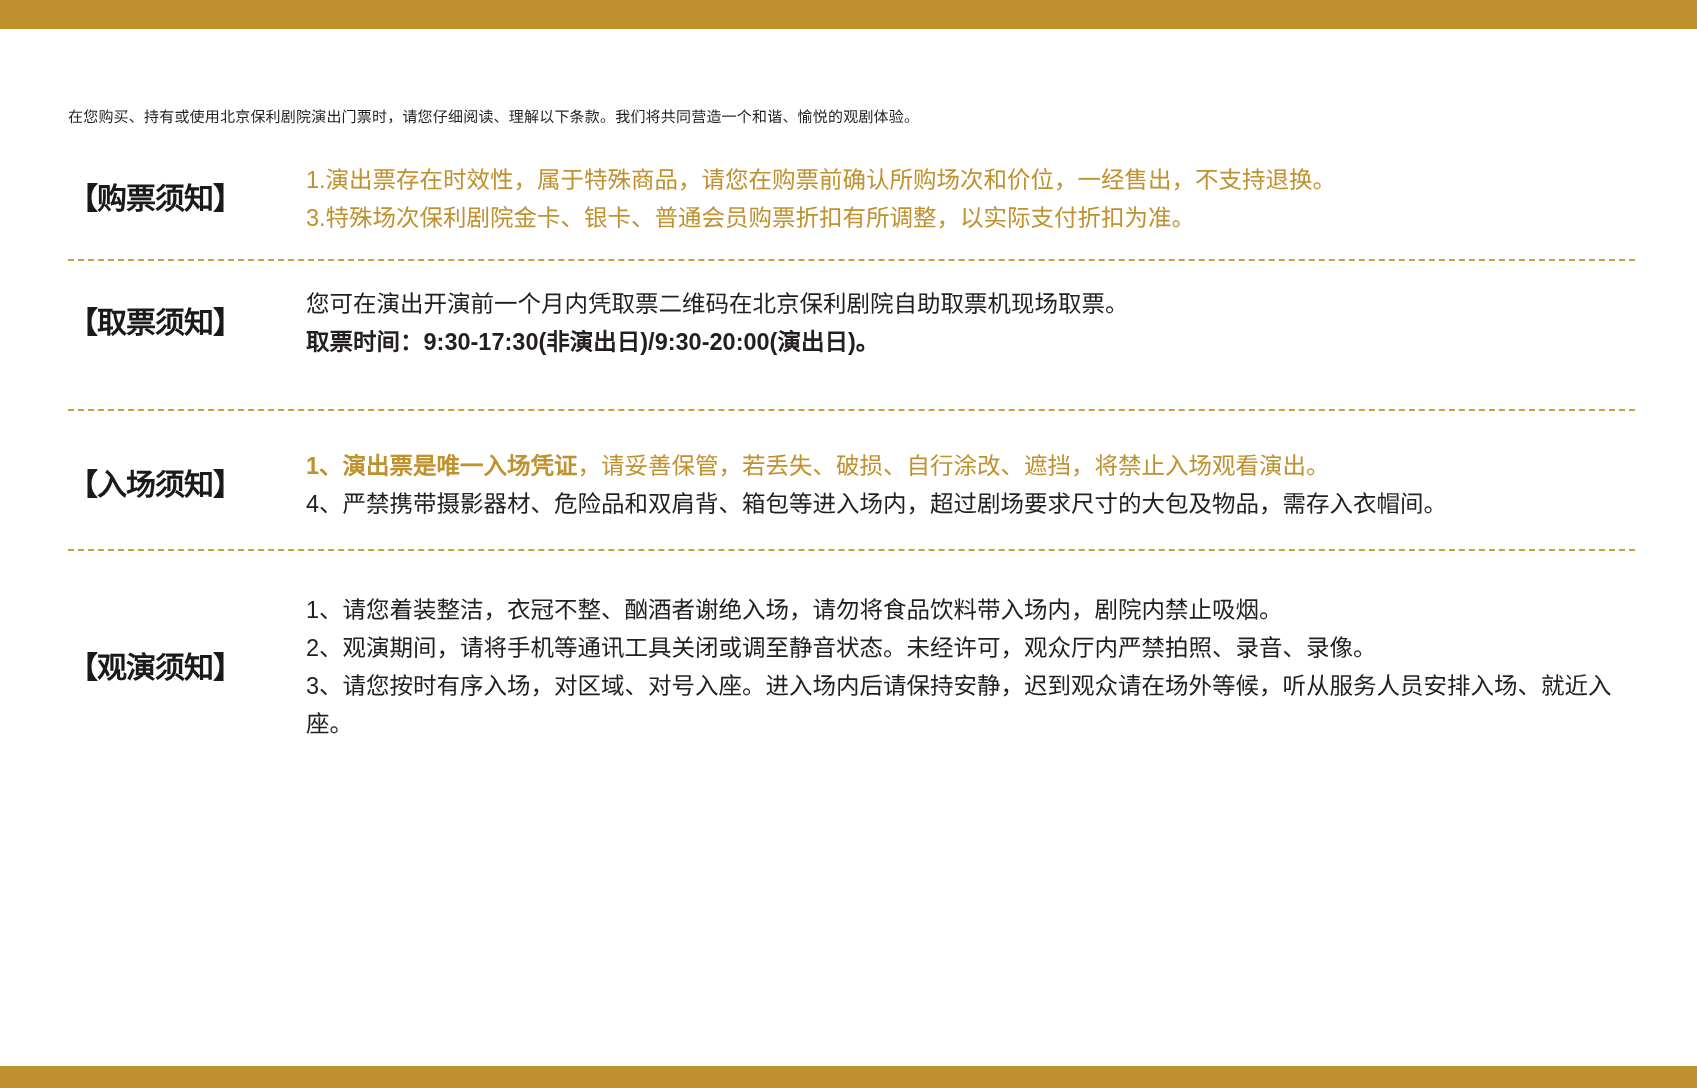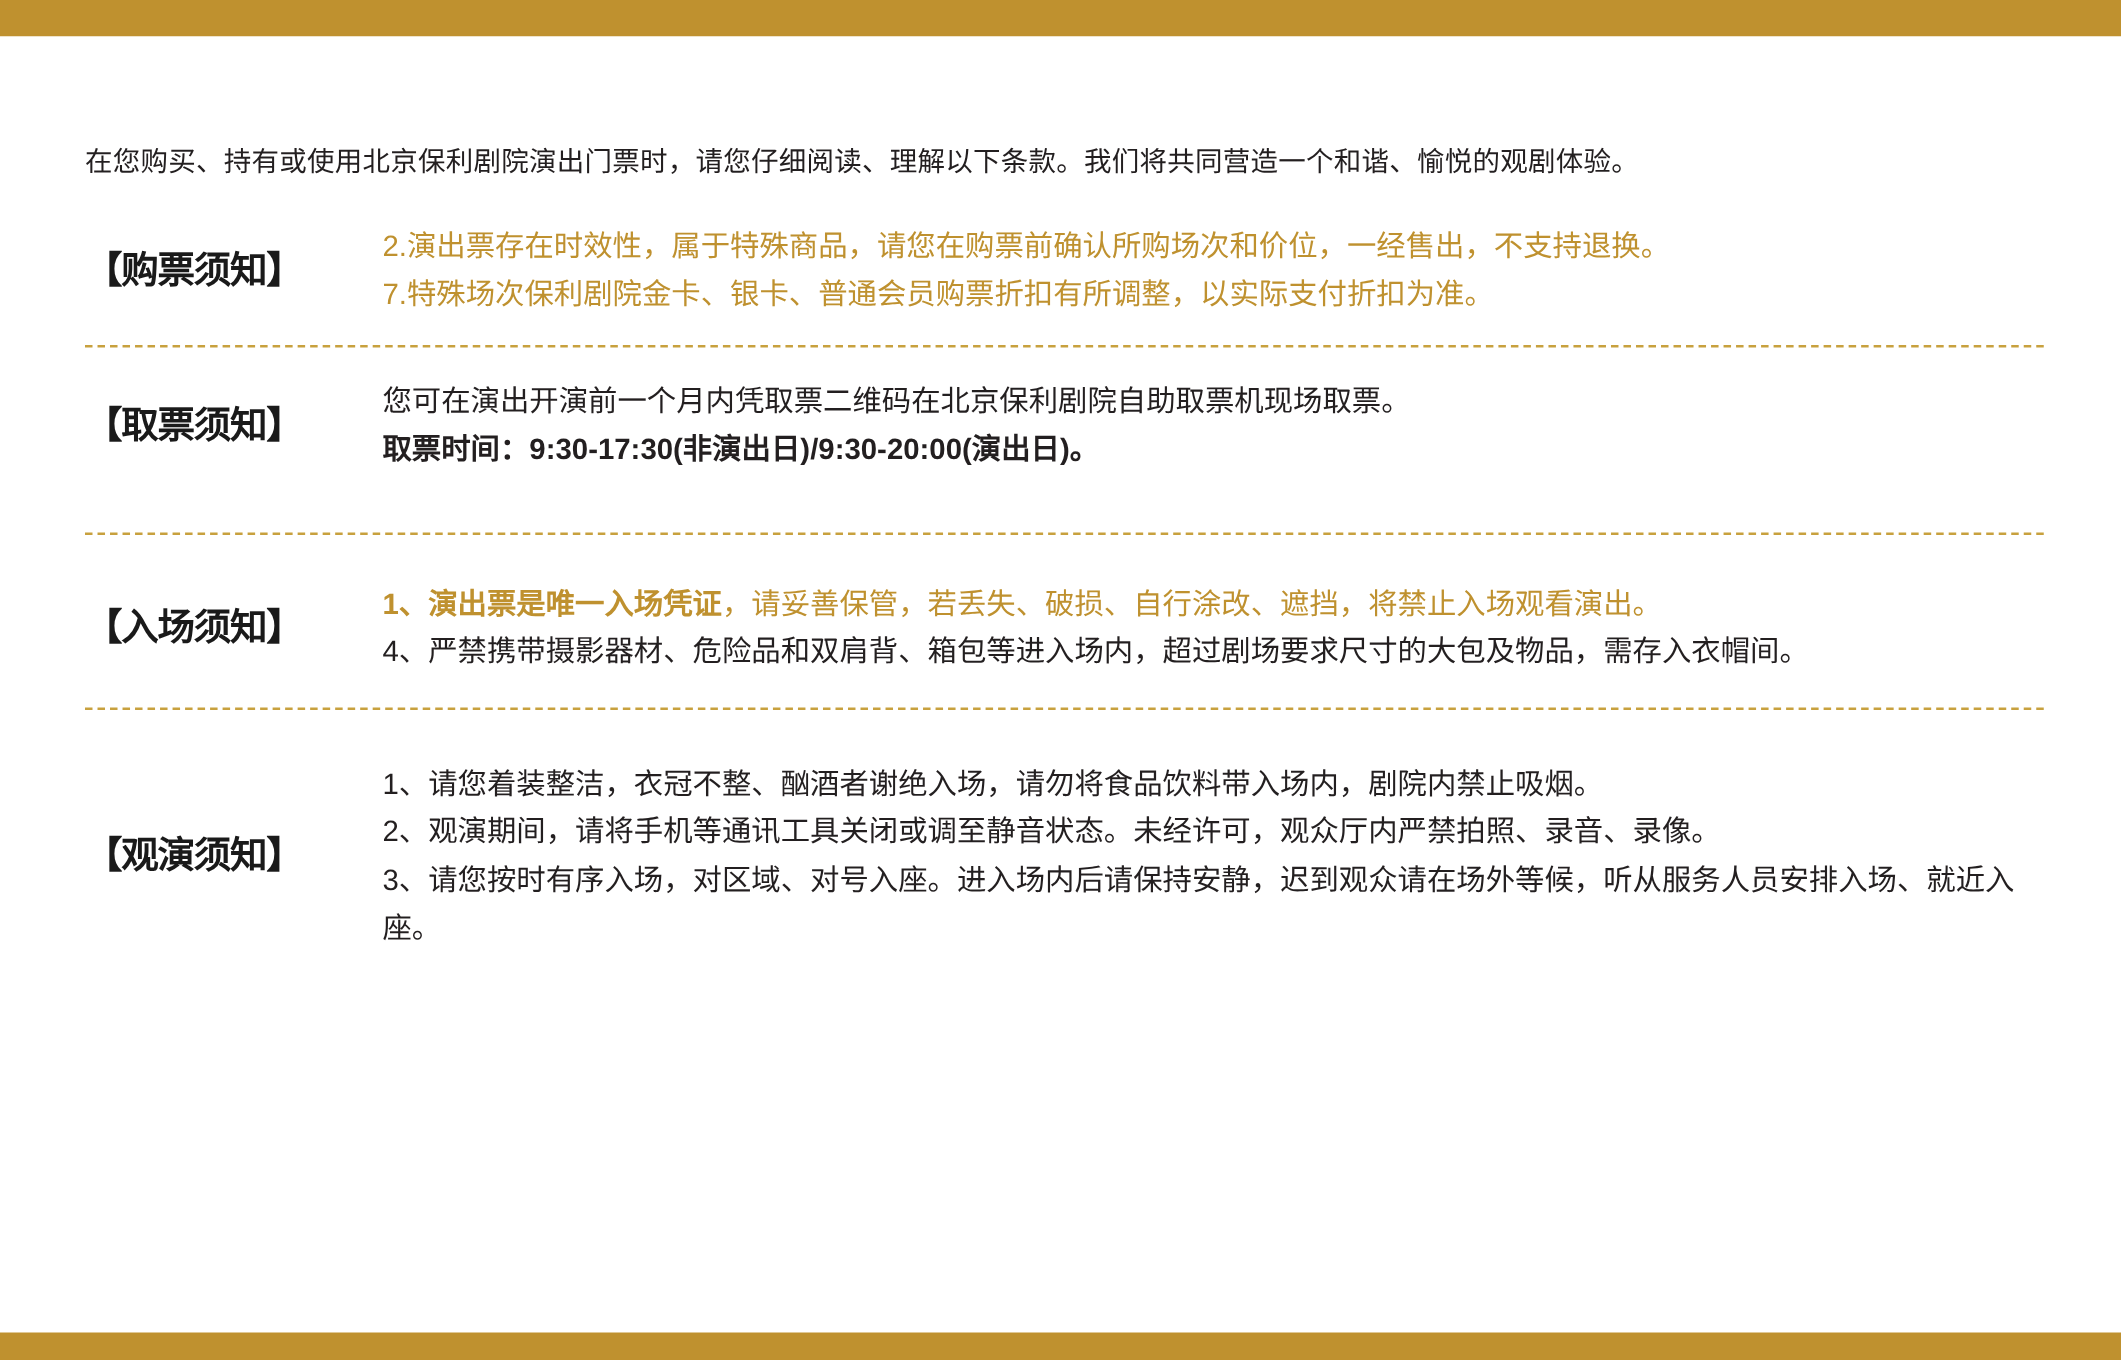--- a/index.html
+++ b/index.html
@@ -35,21 +35,21 @@
     background: #bf912f;
     flex: 0 0 auto;
   }
   .content {
     flex: 1 1 auto;
     padding: 0 62px 0 68px;
     box-sizing: border-box;
     position: relative;
   }
   .intro {
-    font-size: 22px;
+    font-size: 15px;
     line-height: 1.5;
     color: #231f20;
     padding-top: 62px;
     letter-spacing: 0.2px;
     white-space: nowrap;
   }
   .section {
     display: flex;
     align-items: center;
   }
@@ -97,22 +97,22 @@
 
   <div class="bar-top"></div>
 
   <div class="content">
 
     <p class="intro">在您购买、持有或使用北京保利剧院演出门票时，请您仔细阅读、理解以下条款。我们将共同营造一个和谐、愉悦的观剧体验。</p>
 
     <div class="section" id="sec-purchase">
       <div class="section-title">【购票须知】</div>
       <div class="section-body">
-        <span class="line gold">2.演出票存在时效性，属于特殊商品，请您在购票前确认所购场次和价位，一经售出，不支持退换。</span>
-        <span class="line gold">7.特殊场次保利剧院金卡、银卡、普通会员购票折扣有所调整，以实际支付折扣为准。</span>
+        <span class="line gold">1.演出票存在时效性，属于特殊商品，请您在购票前确认所购场次和价位，一经售出，不支持退换。</span>
+        <span class="line gold">3.特殊场次保利剧院金卡、银卡、普通会员购票折扣有所调整，以实际支付折扣为准。</span>
       </div>
     </div>
 
     <hr class="divider" id="div-1">
 
     <div class="section" id="sec-pickup">
       <div class="section-title">【取票须知】</div>
       <div class="section-body">
         <span class="line">您可在演出开演前一个月内凭取票二维码在北京保利剧院自助取票机现场取票。</span>
         <span class="line b">取票时间：9:30-17:30(非演出日)/9:30-20:00(演出日)。</span>

